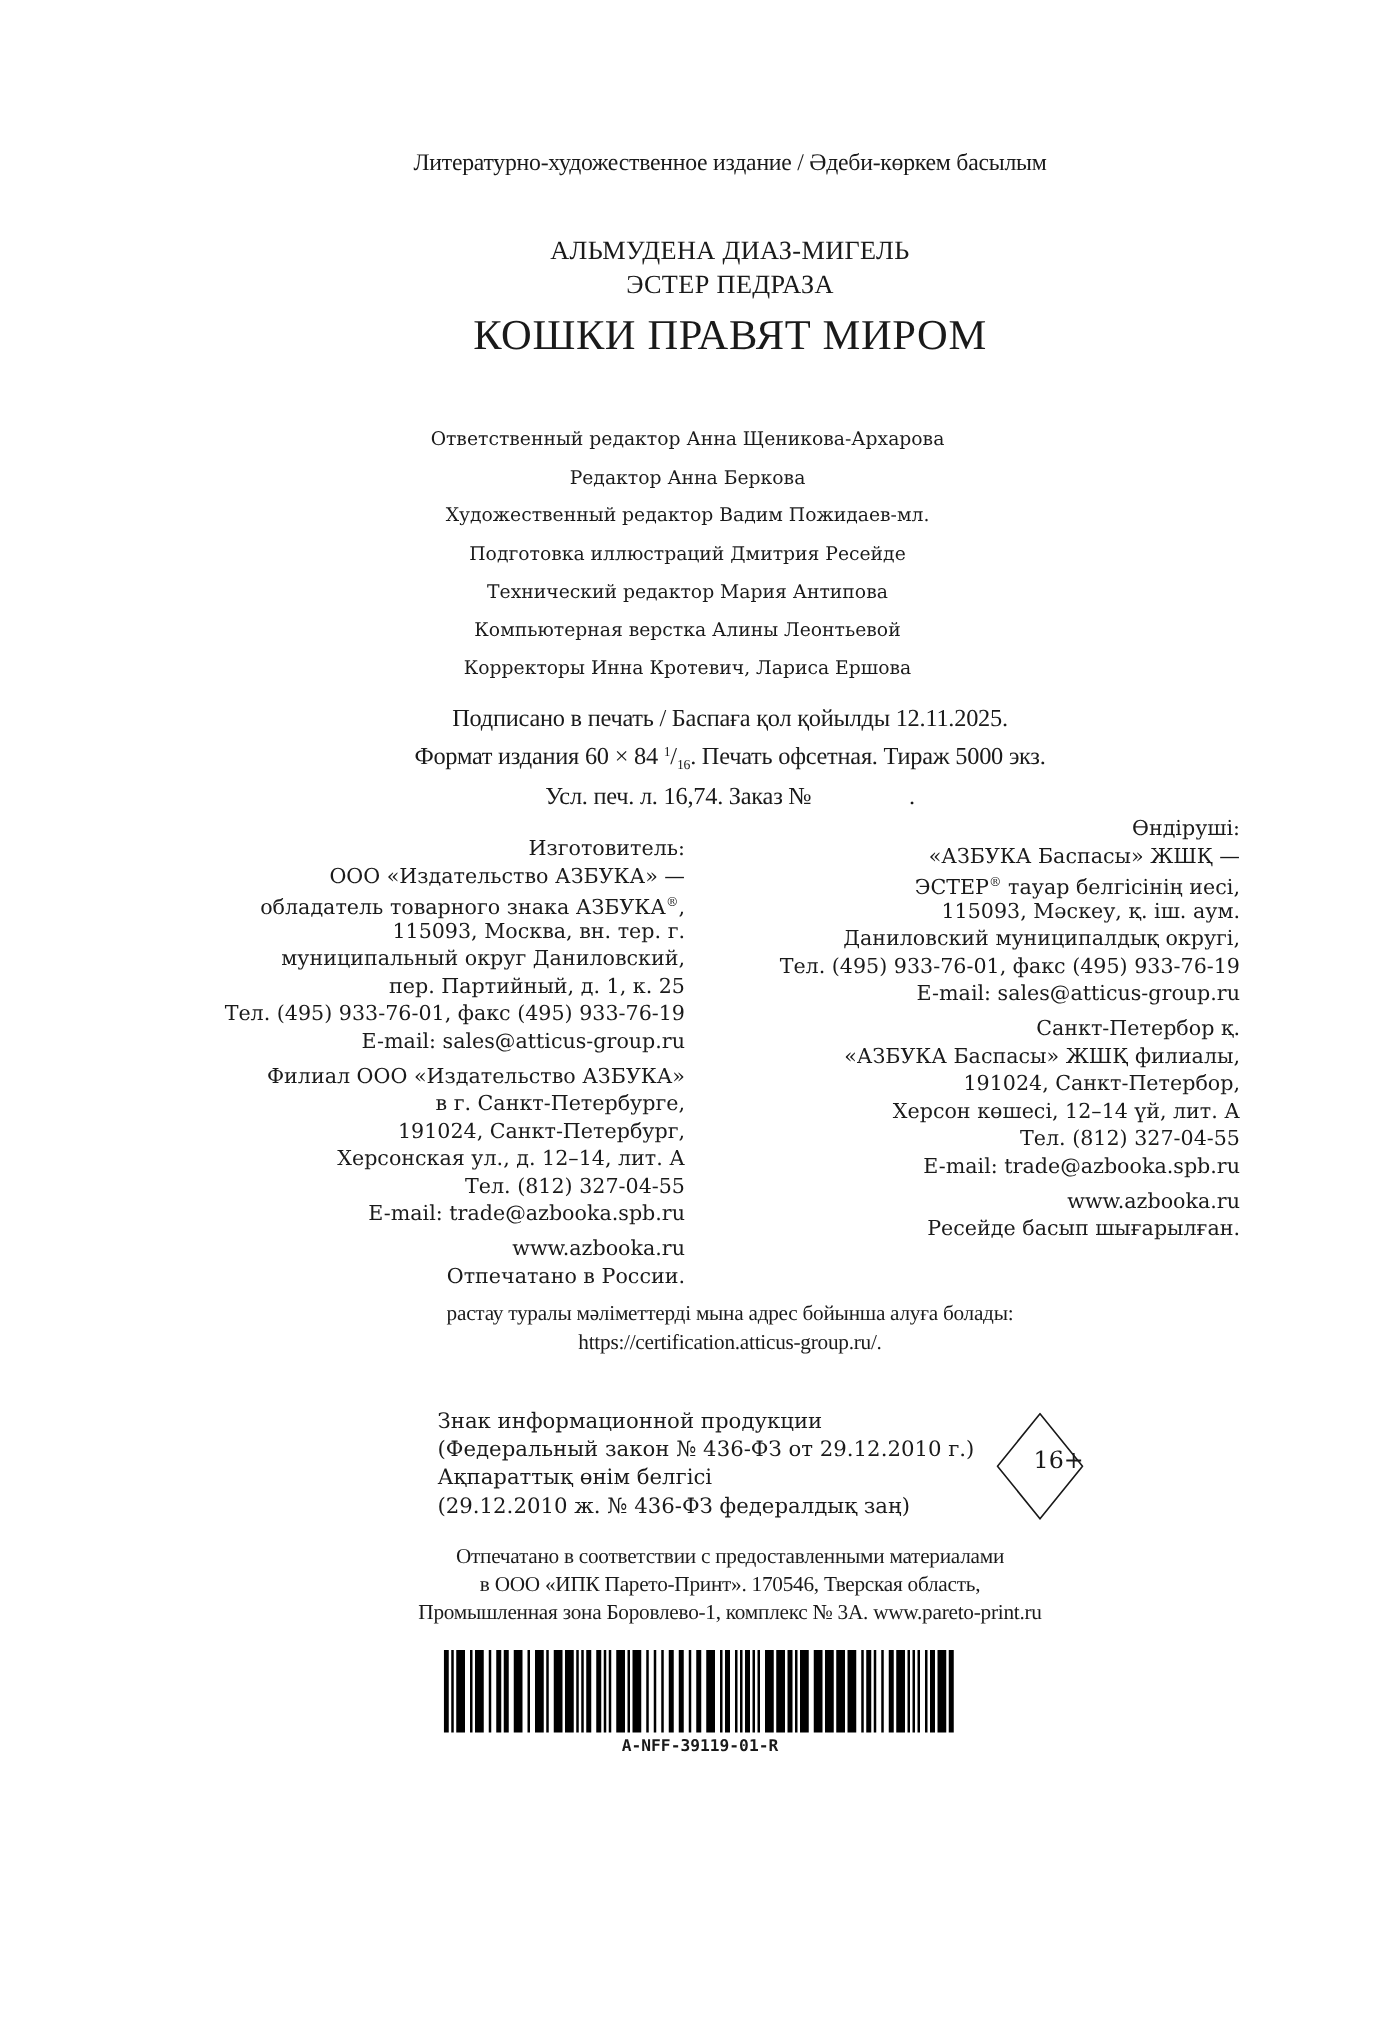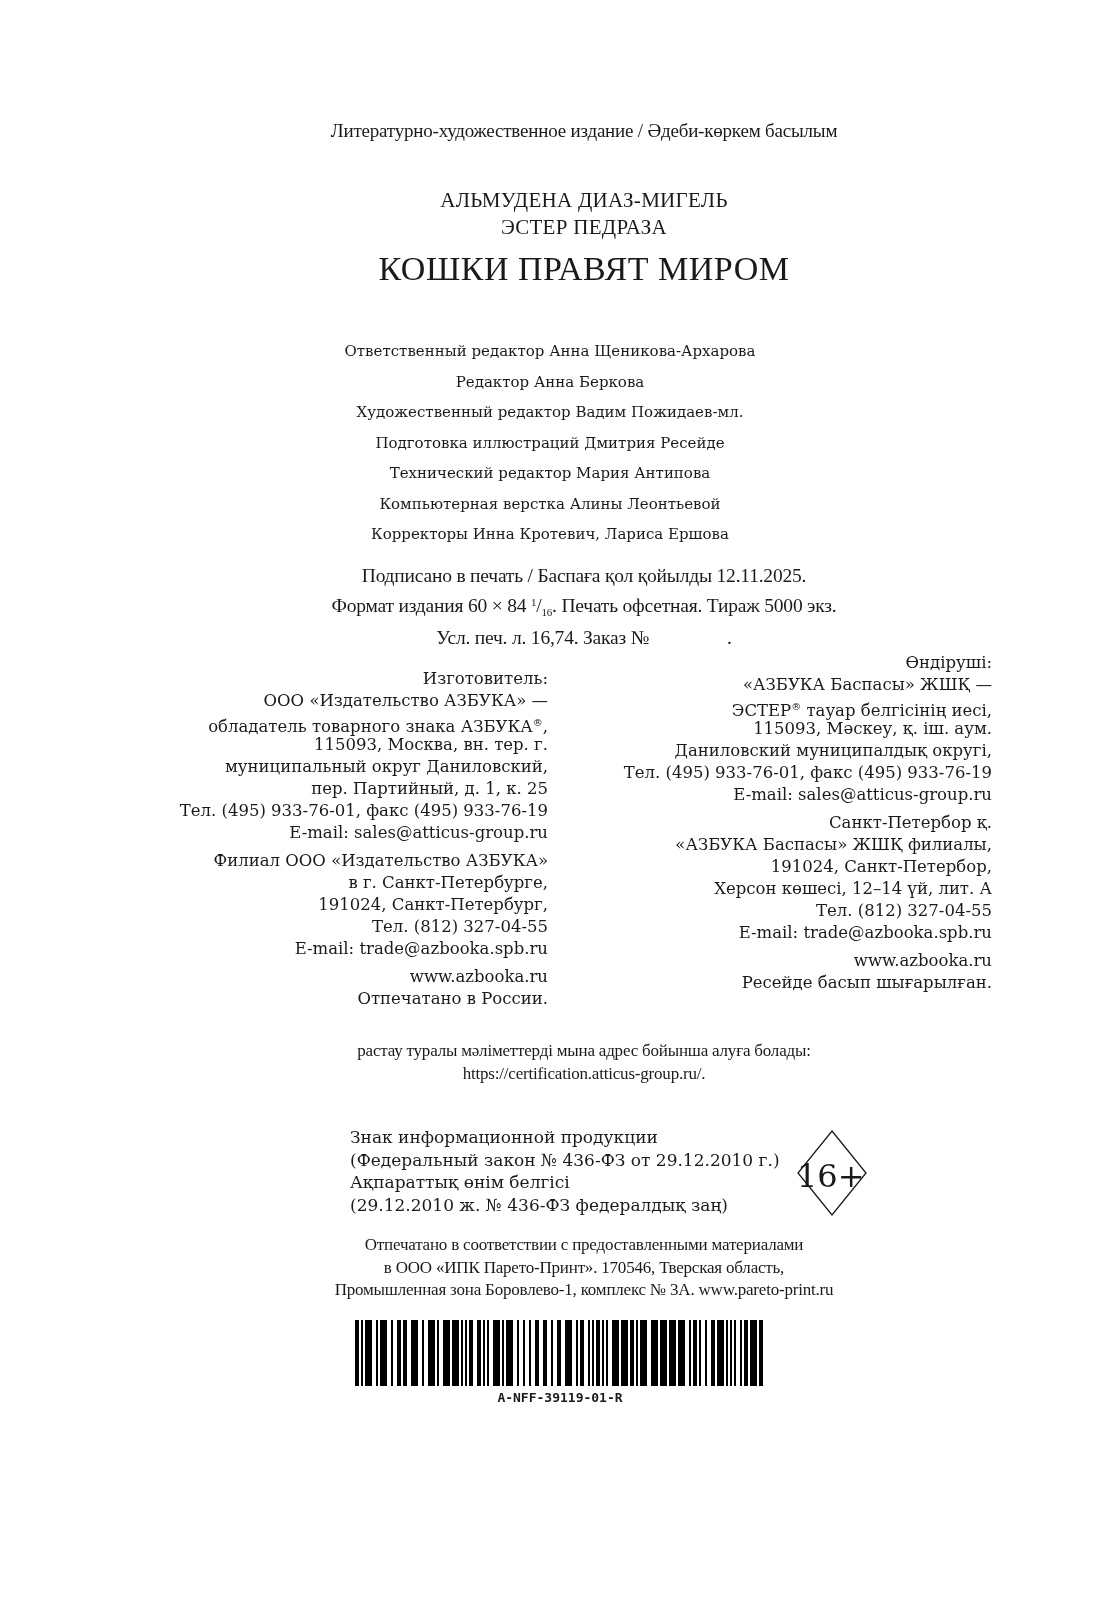--- a/index.html
+++ b/index.html
@@ -40,22 +40,22 @@
     .col-left div.line, .col-right div.line { height: 22px; }
     sup.reg { font-size: 10px; vertical-align: 6px; }
 
     .cert { top: 1040px; font-size: 17px; line-height: 22.5px; }
     .sign-block { left: 350px; width: 420px; top: 1126px; font-size: 17px; line-height: 22.5px; white-space: nowrap; }
     .age-badge {
       left: 797px; top: 1130px; width: 70px; height: 86px;
     }
     .age-badge svg { position: absolute; left: 0; top: 0; }
     .age-badge span {
-      position: absolute; left: 0; top: 27px; width: 70px; text-align: left;
-      font-size: 32px; font-family: "DejaVu Serif", serif;
+      position: absolute; left: 0; top: 27px; width: 70px; text-align: right;
+      font-size: 19px; font-family: "DejaVu Serif", serif;
     }
     .printer { top: 1234px; font-size: 17px; line-height: 22.5px; }
 
     .barcode { left: 355px; top: 1320px; width: 410px; height: 86px; }
     .barcode-label {
       left: 0; width: 1120px; top: 1390px; text-align: center;
       font-family: "DejaVu Sans Mono", monospace; font-weight: bold; font-size: 13px;
     }
   </style>
 </head>
@@ -90,20 +90,21 @@
     <div class="line">115093, Москва, вн. тер. г.</div>
     <div class="line">муниципальный округ Даниловский,</div>
     <div class="line">пер. Партийный, д. 1, к. 25</div>
     <div class="line">Тел. (495) 933-76-01, факс (495) 933-76-19</div>
     <div class="line">E-mail: sales@atticus-group.ru</div>
   </div>
   <div class="group">
     <div class="line">Филиал ООО «Издательство АЗБУКА»</div>
     <div class="line">в г. Санкт-Петербурге,</div>
     <div class="line">191024, Санкт-Петербург,</div>
+    <div class="line">Херсонская ул., д. 12–14, лит. А</div>
     <div class="line">Тел. (812) 327-04-55</div>
     <div class="line">E-mail: trade@azbooka.spb.ru</div>
   </div>
   <div class="group">
     <div class="line">www.azbooka.ru</div>
     <div class="line">Отпечатано в России.</div>
   </div>
 </div>
 
 <div class="abs col-right slab" style="top:652px;">

